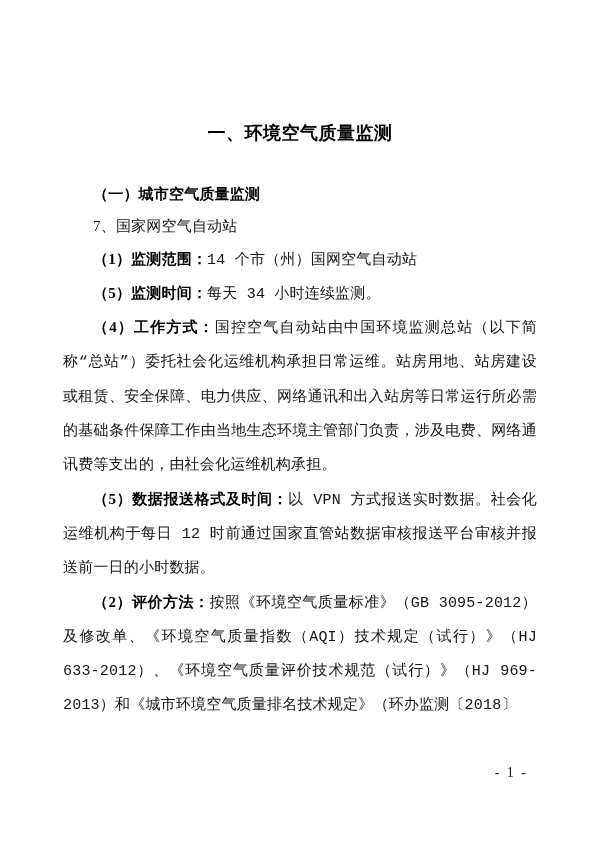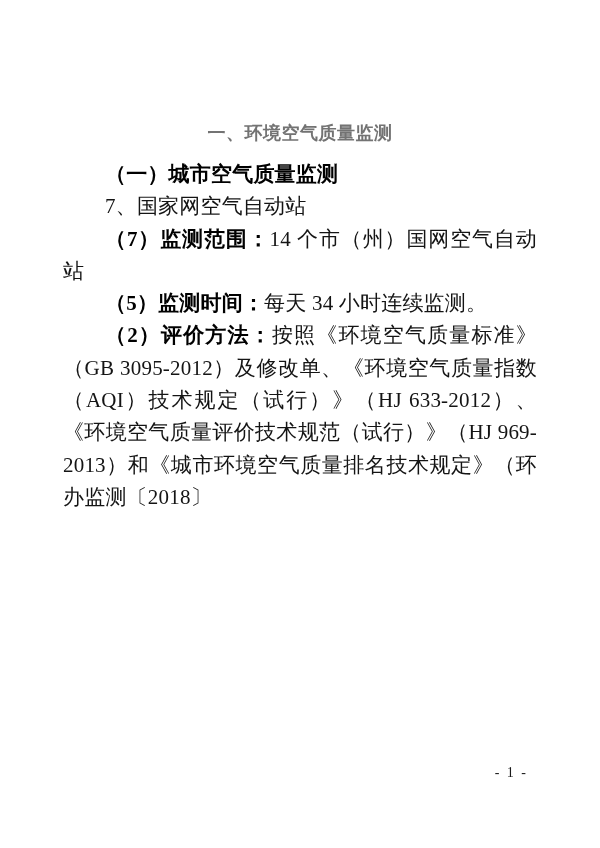--- a/index.html
+++ b/index.html
@@ -14,25 +14,25 @@
     font-family: "Liberation Serif", "DejaVu Serif", serif;
     overflow: hidden;
   }
   .doc-title {
     margin-top: 118px;
     text-align: center;
     font-size: 18px;
     font-weight: 700;
     line-height: 30px;
     letter-spacing: 0.5px;
-    color: #737373;
+    color: #000000;
   }
   .doc-body {
-    margin: 10px 63px 0 63px;
-    font-size: 21px;
+    margin: 30px 63px 0 63px;
+    font-size: 15px;
     line-height: 32.3px;
     text-align: justify;
     letter-spacing: 0.2px;
   }
   .h2 {
     font-weight: 700;
     text-indent: 2em;
     color: #000000;
   }
   .h3 {
@@ -41,20 +41,21 @@
   }
   .para {
     text-indent: 2em;
   }
   .para .label {
     font-weight: 700;
     color: #000000;
   }
   .para .text {
     font-weight: 400;
+    font-family: Liberation Mono, monospace;
   }
   .page-number {
     position: absolute;
     top: 762px;
     right: 72px;
     font-size: 14px;
     line-height: 22px;
     letter-spacing: 2px;
     color: #1a1a1a;
   }
@@ -66,29 +67,35 @@
 
   <div class="doc-title">一、环境空气质量监测</div>
 
   <div class="doc-body">
 
     <p class="h2">（一）城市空气质量监测</p>
 
     <p class="h3">7、国家网空气自动站</p>
 
     <p class="para">
-      <span class="label">（7）监测范围：</span><span class="text">14 个市（州）国网空气自动站</span>
+      <span class="label">（1）监测范围：</span><span class="text">14 个市（州）国网空气自动站</span>
     </p>
 
 
     <p class="para">
       <span class="label">（5）监测时间：</span><span class="text">每天 34 小时连续监测。</span>
     </p>
 
+    <p class="para">
+      <span class="label">（4）工作方式：</span><span class="text">国控空气自动站由中国环境监测总站（以下简称“总站”）委托社会化运维机构承担日常运维。站房用地、站房建设或租赁、安全保障、电力供应、网络通讯和出入站房等日常运行所必需的基础条件保障工作由当地生态环境主管部门负责，涉及电费、网络通讯费等支出的，由社会化运维机构承担。</span>
+    </p>
 
+    <p class="para">
+      <span class="label">（5）数据报送格式及时间：</span><span class="text">以 VPN 方式报送实时数据。社会化运维机构于每日 12 时前通过国家直管站数据审核报送平台审核并报送前一日的小时数据。</span>
+    </p>
 
     <p class="para">
       <span class="label">（2）评价方法：</span><span class="text">按照《环境空气质量标准》（GB 3095-2012）及修改单、《环境空气质量指数（AQI）技术规定（试行）》（HJ 633-2012）、《环境空气质量评价技术规范（试行）》（HJ 969-2013）和《城市环境空气质量排名技术规定》（环办监测〔2018〕</span>
     </p>
 
   </div>
 
   <div class="page-number">- 1 -</div>
 
 </div>

